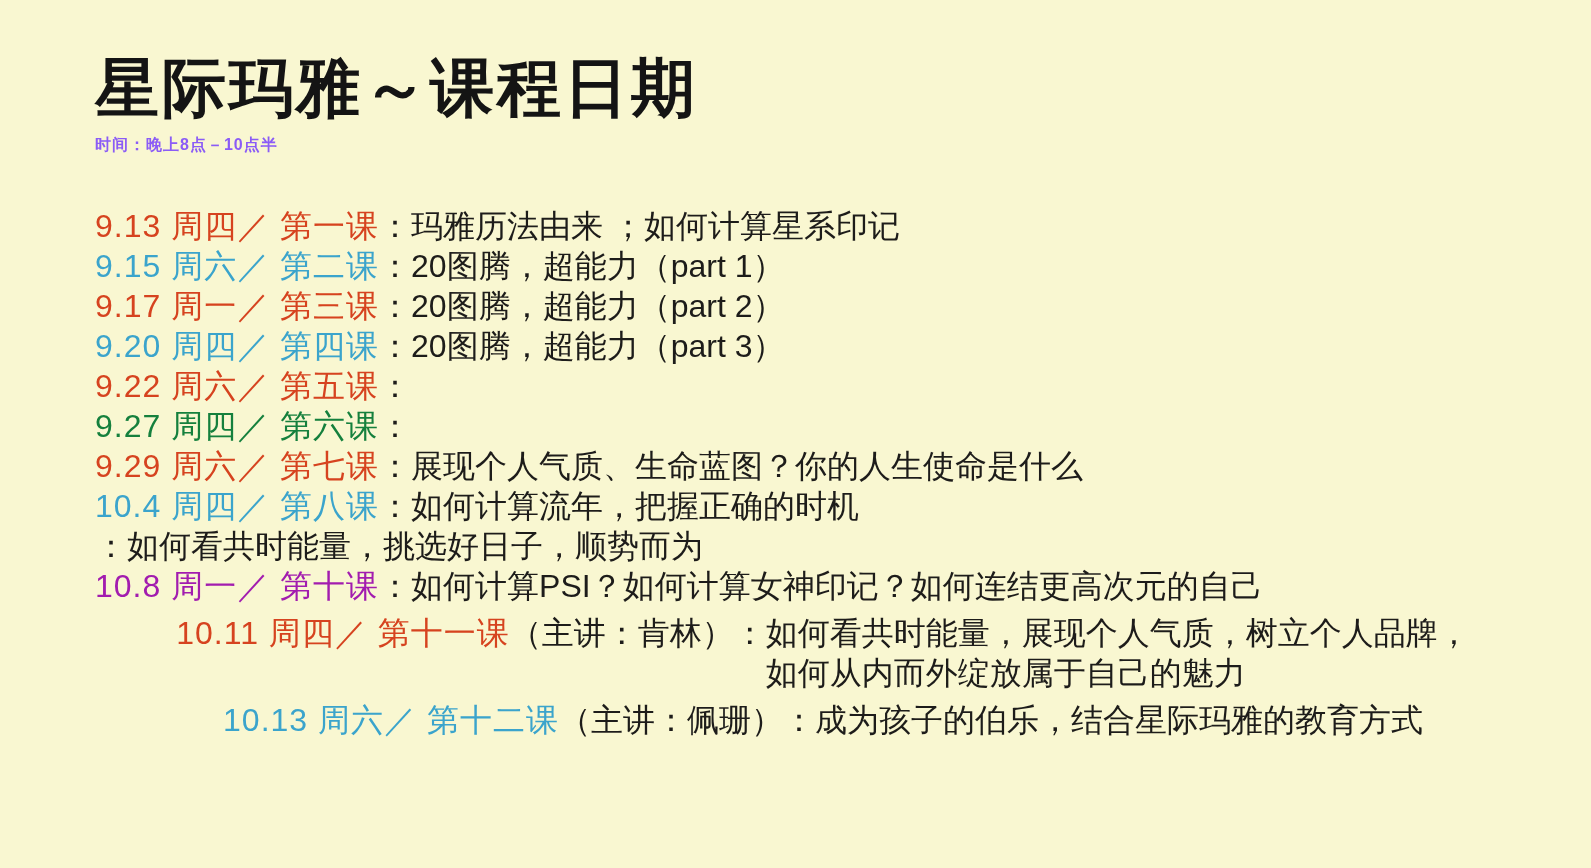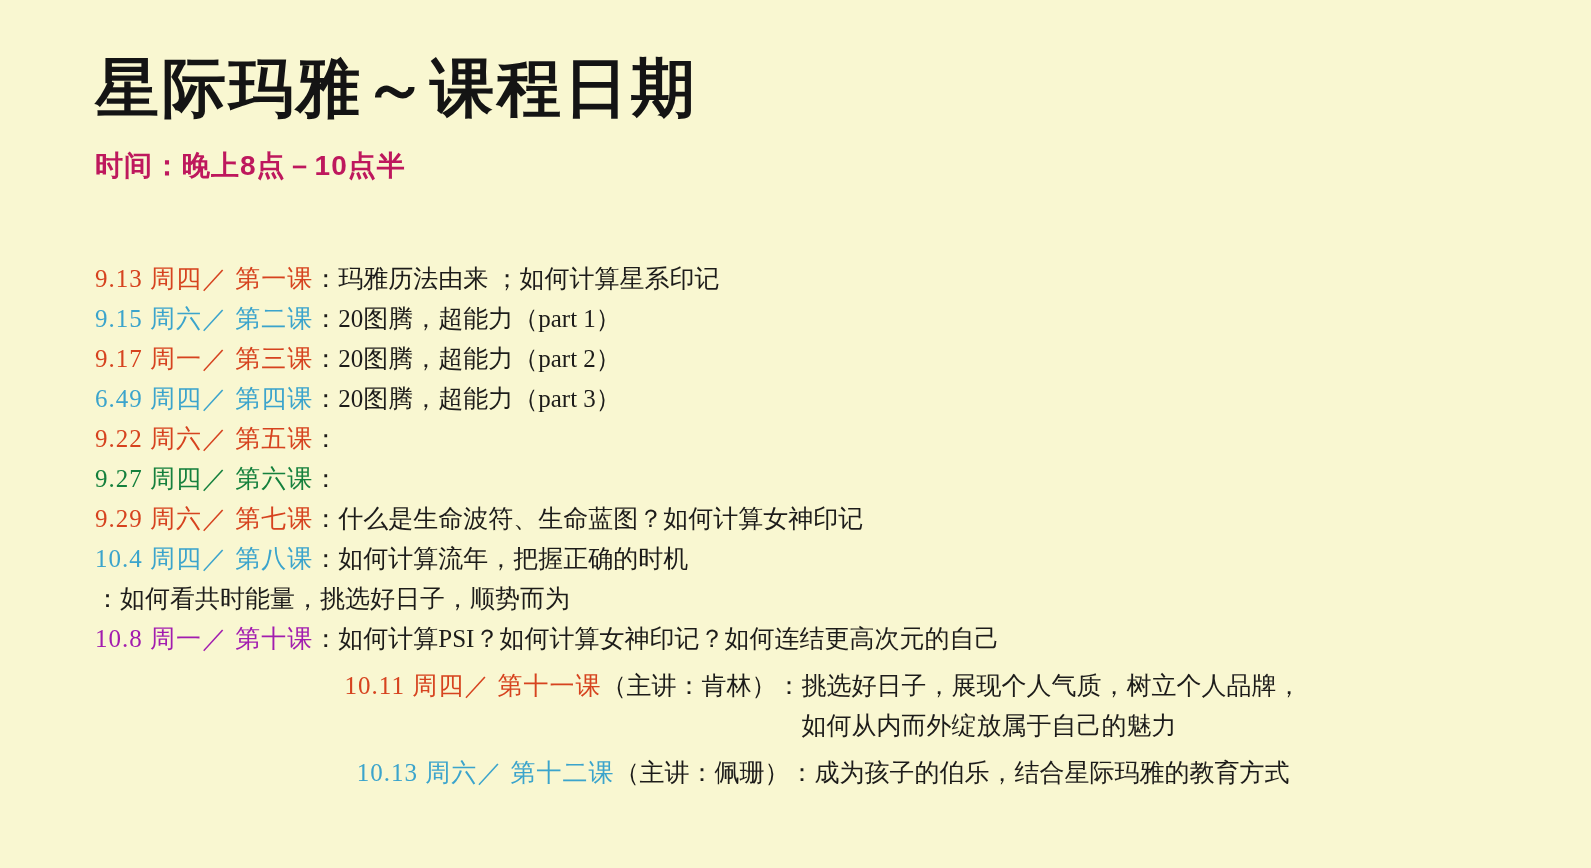--- a/index.html
+++ b/index.html
@@ -16,31 +16,30 @@
     padding: 52px 40px 0 95px;
   }
   .title {
     font-size: 64px;
     font-weight: bold;
     color: #141414;
     letter-spacing: 3px;
     line-height: 1.15;
   }
   .subtitle {
-    margin-top: 21px;
-    font-size: 28px;
+    margin-top: 9px;
+    font-size: 16px;
     font-weight: bold;
-    color: #be185d;
+    color: #8b5cf6;
     letter-spacing: 1px;
   }
   .schedule {
-    margin-top: 74px;
-    font-size: 25px;
+    margin-top: 50px;
+    font-size: 32px;
     color: #1d1c1a;
-    font-family: Liberation Serif, serif;
   }
   .row {
     display: flex;
     align-items: flex-start;
     line-height: 40px;
     white-space: nowrap;
   }
   .row.has-suffix { margin-top: 7px; justify-content: center; }
   .row .prefix {
     font-weight: 500;
@@ -74,39 +73,39 @@
         </div>
       </div>
       <div class="row">
         <span class="prefix" style="color: rgb(214, 67, 31); text-align: right;">9.17 周一／ 第三课</span>
         <span class="colon">：</span>
         <div class="content">
           <div class="content-line">20图腾，超能力（part 2）</div>
         </div>
       </div>
       <div class="row">
-        <span class="prefix" style="color: rgb(59, 164, 204);">6.49 周四／ 第四课</span>
+        <span class="prefix" style="color: rgb(59, 164, 204);">9.20 周四／ 第四课</span>
         <span class="colon">：</span>
         <div class="content">
           <div class="content-line">20图腾，超能力（part 3）</div>
         </div>
       </div>
       <div class="row">
         <span class="prefix" style="color: rgb(214, 67, 31);">9.22 周六／ 第五课</span>
         <span class="colon">：</span>
       </div>
       <div class="row">
         <span class="prefix" style="color: #15803d;">9.27 周四／ 第六课</span>
         <span class="colon">：</span>
       </div>
       <div class="row">
         <span class="prefix" style="color: rgb(214, 67, 31);">9.29 周六／ 第七课</span>
         <span class="colon">：</span>
         <div class="content">
-          <div class="content-line">什么是生命波符、生命蓝图？如何计算女神印记</div>
+          <div class="content-line">展现个人气质、生命蓝图？你的人生使命是什么</div>
         </div>
       </div>
       <div class="row">
         <span class="prefix" style="color: rgb(59, 164, 204);">10.4 周四／ 第八课</span>
         <span class="colon">：</span>
         <div class="content">
           <div class="content-line">如何计算流年，把握正确的时机</div>
         </div>
       </div>
       <div class="row">
@@ -120,21 +119,21 @@
         <span class="colon">：</span>
         <div class="content">
           <div class="content-line">如何计算PSI？如何计算女神印记？如何连结更高次元的自己</div>
         </div>
       </div>
       <div class="row has-suffix">
         <span class="prefix" style="color: rgb(214, 67, 31);">10.11 周四／ 第十一课</span>
         <span class="suffix">（主讲：肯林）</span>
         <span class="colon">：</span>
         <div class="content">
-          <div class="content-line">挑选好日子，展现个人气质，树立个人品牌，</div>
+          <div class="content-line">如何看共时能量，展现个人气质，树立个人品牌，</div>
           <div class="content-line">如何从内而外绽放属于自己的魅力</div>
         </div>
       </div>
       <div class="row has-suffix">
         <span class="prefix" style="color: rgb(59, 164, 204);">10.13 周六／ 第十二课</span>
         <span class="suffix">（主讲：佩珊）</span>
         <span class="colon">：</span>
         <div class="content">
           <div class="content-line">成为孩子的伯乐，结合星际玛雅的教育方式</div>
         </div>

